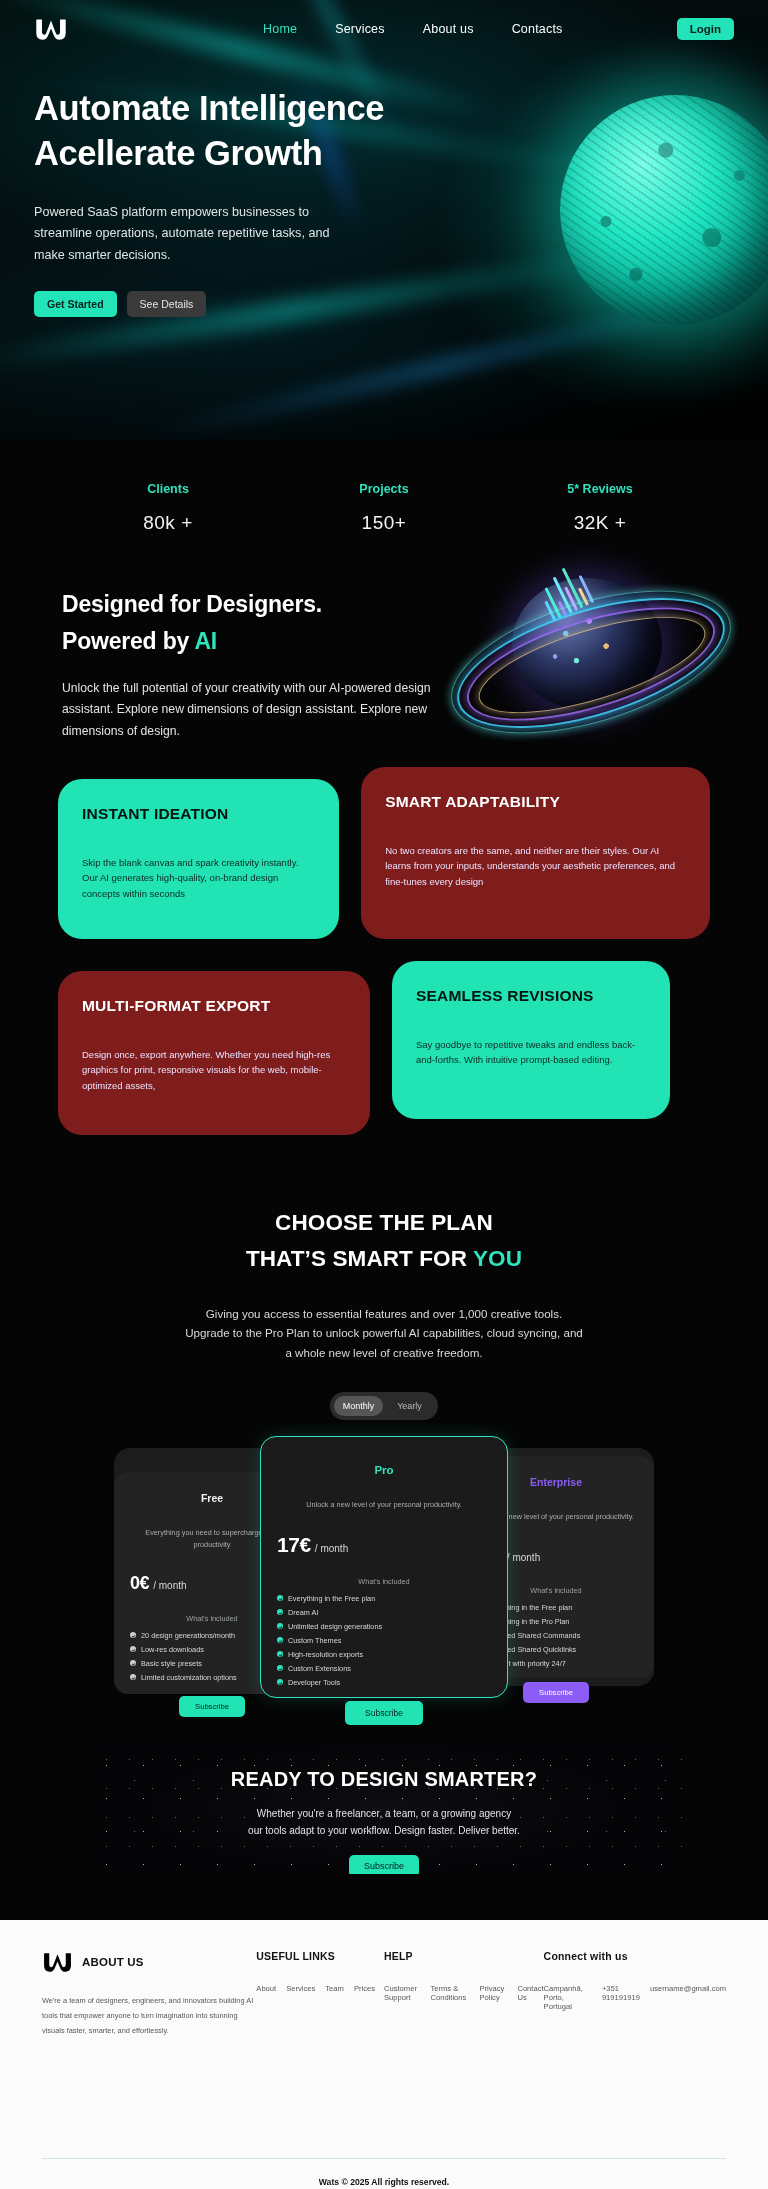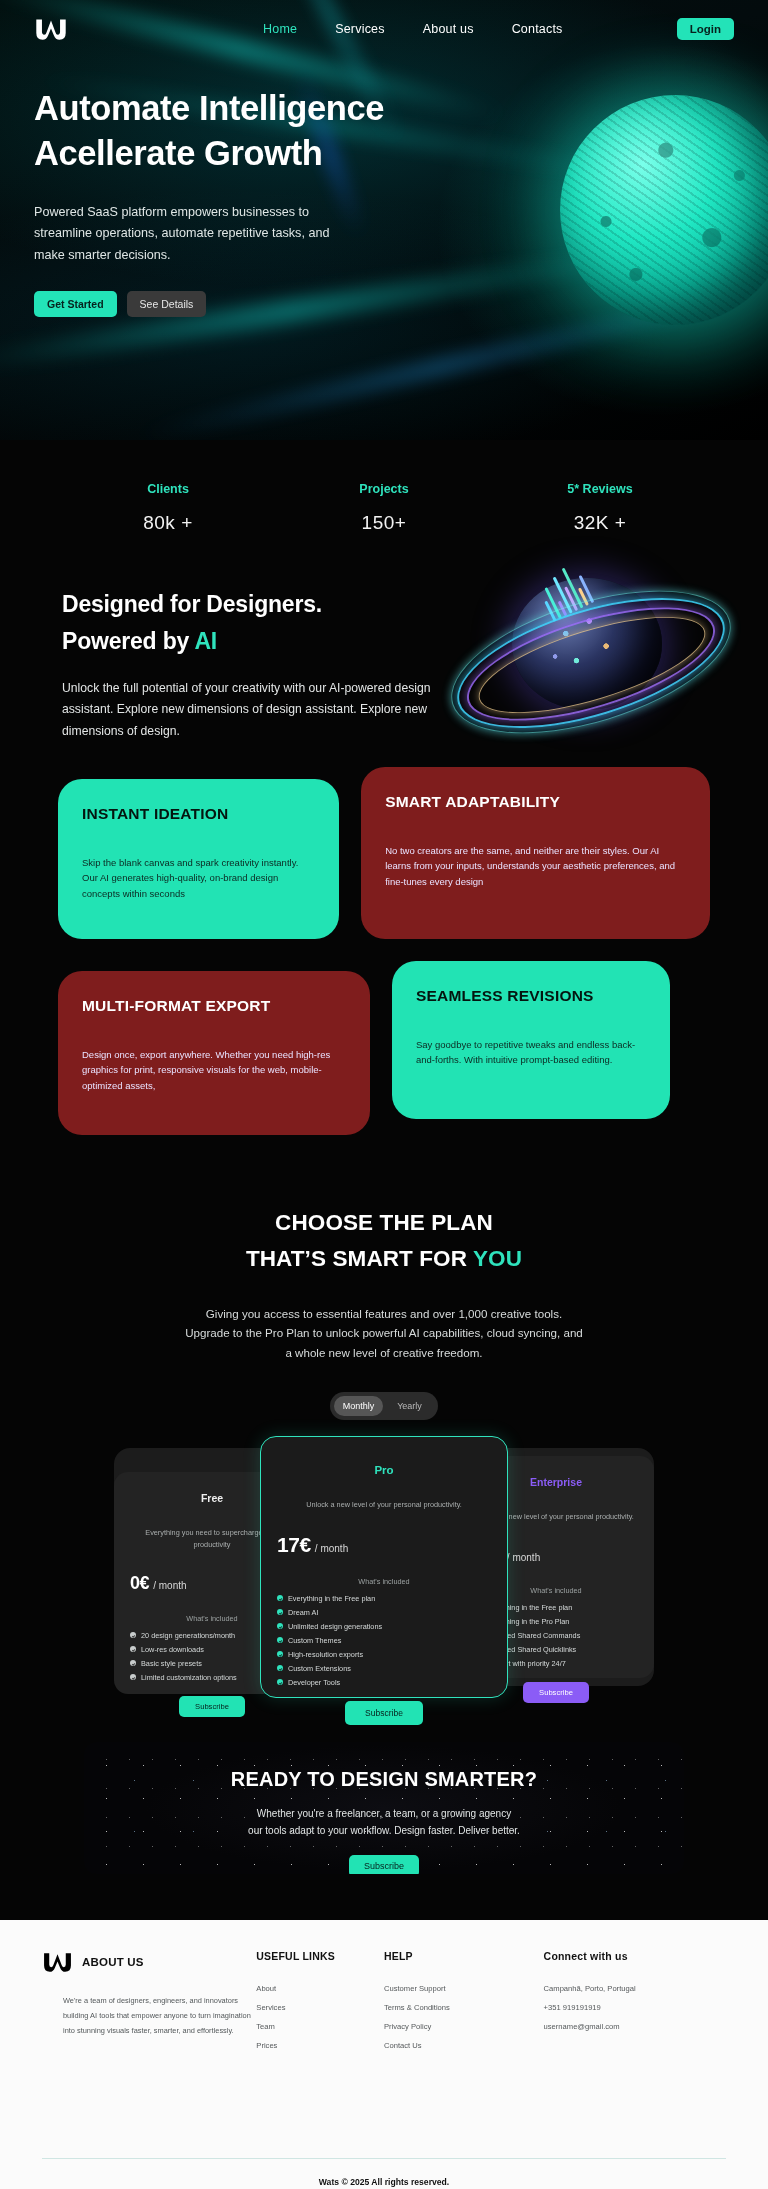--- a/index.html
+++ b/index.html
@@ -221,27 +221,27 @@
     font-size:9px; font-weight:500; padding:6px 15px; border-radius:5px; border:none; cursor:pointer;
   }
 
   
   .footer { margin-top:46px; background:#fbfbfb; color:#111; height:285px; padding:30px 42px 0; position:relative;}
   .f-cols { display:flex; }
   .f-about { width:235px; }
   .f-brand { display:flex; align-items:center; gap:9px; }
   .f-logo { width:31px; height:24px; }
   .f-brand-t { font-size:11.5px; font-weight:800; letter-spacing:.2px; color:#111; }
-  .f-about-text { margin-top:20px; font-size:7.4px; line-height:2.0; color:#53585a;margin-left:21px; }
+  .f-about-text { margin-top:20px; font-size:7.4px; line-height:2.0; color:#53585a; }
   .f-col { margin-left:0; }
   .col-links { width:140px; }
   .col-help  { width:175px; }
   .col-conn  { width:200px; }
   .f-head { font-size:10.5px; font-weight:800; color:#111; letter-spacing:.2px; }
-  .f-list { margin-top:22px; display:flex; flex-direction:column; gap:10px; }
+  .f-list { margin-top:22px; display:flex; flex-direction:row; gap:10px; }
   .f-list div { font-size:7.6px; color:#55595b; cursor:pointer; }
   .f-rule { position:absolute; left:42px; right:42px; bottom:46px; height:1px; background:#cfe6e3; }
   .f-copy { position:absolute; left:0; right:0; bottom:18px; text-align:center;
     font-size:8.6px; font-weight:700; color:#111; }
 </style>
 </head>
 <body>
 
 <div class="page">
 

